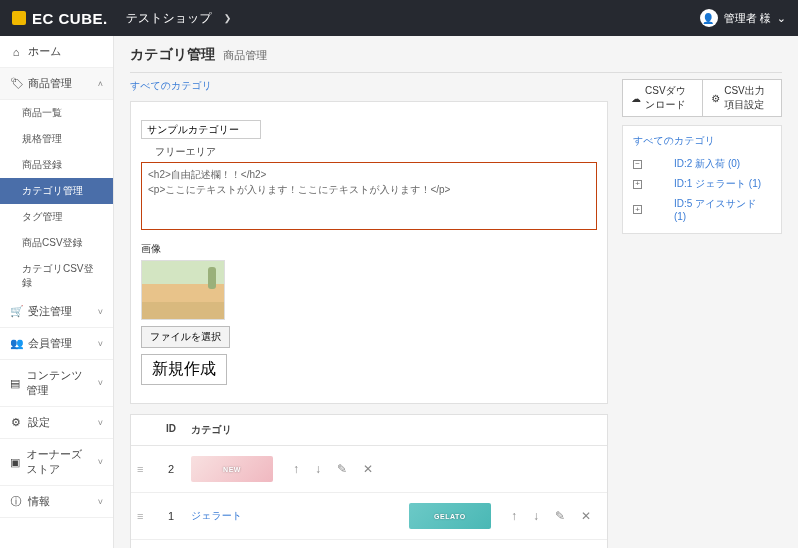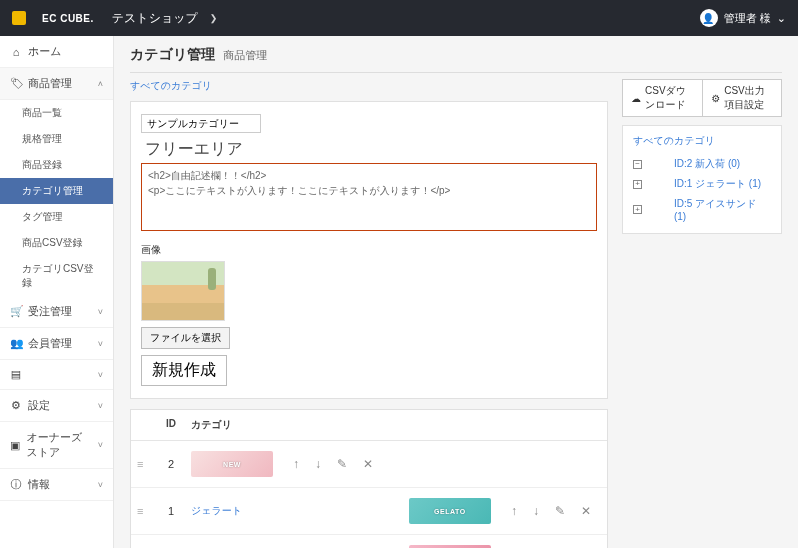--- a/index.html
+++ b/index.html
@@ -1,18 +1,18 @@
 <!DOCTYPE html>
 <html><head>
 <meta charset="utf-8">
 <style>
 * { margin: 0; padding: 0; box-sizing: border-box; font-family: "Hiragino Sans", "Meiryo", sans-serif; }
 body { background: #f5f5f5; font-size: 11px; color: #333; }
 .topbar { height: 36px; background: #262930; color: #fff; display: flex; align-items: center; padding: 0 12px; }
-.logo { display: flex; align-items: center; gap: 16px; font-weight: bold; font-size: 10px; letter-spacing: .5px; }
+.logo { display: flex; align-items: center; gap: 6px; font-weight: bold; font-size: 15px; letter-spacing: .5px; }
 .logo .cube { width: 14px; height: 14px; background: #f0b800; border-radius: 2px; display: inline-block; }
 .shop-name { margin-left: 18px; font-size: 12px; display: flex; align-items: center; gap: 12px; }
 .shop-name .ext { font-size: 9px; opacity: .8; }
 .spacer { flex: 1; }
 .user { display: flex; align-items: center; gap: 6px; font-size: 11px; }
 .user .avatar { width: 18px; height: 18px; background: #fff; border-radius: 50%; color: #262930; display: flex; align-items: center; justify-content: center; font-size: 10px; }
 .layout { display: flex; }
 .sidebar { width: 114px; background: #fff; border-right: 1px solid #e5e5e5; min-height: calc(100vh - 36px); }
 .nav-item { padding: 8px 10px; display: flex; align-items: center; gap: 6px; border-bottom: 1px solid #f0f0f0; cursor: pointer; font-size: 11px; color: #444; }
 .nav-item .chev { margin-left: auto; font-size: 9px; color: #888; }
@@ -20,24 +20,24 @@
 .nav-sub { padding: 6px 10px 6px 22px; font-size: 10px; color: #555; cursor: pointer; }
 .nav-sub.active { background: #4a6ea9; color: #fff; }
 .main { flex: 1; padding: 10px 16px 24px; }
 .page-title { font-size: 14px; font-weight: bold; margin-bottom: 2px; }
 .page-title .sub { font-size: 11px; font-weight: normal; color: #666; margin-left: 4px; }
 .hr { border: none; border-top: 1px solid #ddd; margin: 8px 0 6px; }
 .content-row { display: flex; gap: 14px; align-items: flex-start; }
 .left-col { flex: 1; min-width: 0; }
 .right-col { width: 160px; }
 .breadcrumb { color: #3a7cd6; font-size: 10px; margin-bottom: 8px; }
-.card { background: #fff; border: 1px solid #e0e0e0; padding: 12px 10px; }
+.card { background: #fff; border: 1px solid #e0e0e0; padding: 18px 10px; }
 .input-row { margin-bottom: 6px; }
 .input-row input[type=text] { width: 100%; max-width: 120px; border: 1px solid #ccc; padding: 3px 5px; font-size: 10px; }
-.label { font-size: 16px; color: #444; margin: 4px 4px 3px; }
+.label { font-size: 10px; color: #444; margin: 4px 14px 3px; }
 .free-area { width: 100%; height: 68px; border: 1px solid #c2410c; padding: 4px 6px; font-size: 10px; color: #666; line-height: 1.5; resize: none; font-family: inherit; }
 .img-label { font-size: 10px; margin: 10px 0 4px; }
 .img-prev { width: 84px; height: 60px; background: linear-gradient(#d3e5c2 0 40%, #e8c38a 40% 70%, #d9b97e 70%); border: 1px solid #ddd; position: relative; }
 .img-prev::after { content: ""; position: absolute; right: 8px; top: 6px; width: 8px; height: 22px; background: #9ab07a; border-radius: 3px; }
 .file-btn-row { margin: 6px 0 4px; }
 .file-btn { border: 1px solid #bbb; background: #f3f3f3; padding: 3px 8px; font-size: 10px; cursor: pointer; }
 .submit-btn { border: 1px solid #bbb; background: #fff; padding: 4px 10px; font-size: 16px; cursor: pointer; margin-top: 2px; }
 .tbl-head { display: flex; padding: 8px 6px; font-size: 10px; font-weight: bold; border-bottom: 1px solid #e5e5e5; gap: 10px; color: #444; }
 .col-handle { width: 14px; }
 .col-id { width: 20px; text-align: center; }
@@ -105,20 +105,21 @@
         <span>受注管理</span>
         <span class="chev">˅</span>
       </div>
     <div class="nav-item">
         <span class="ico">👥</span>
         <span>会員管理</span>
         <span class="chev">˅</span>
       </div>
     <div class="nav-item">
         <span class="ico">▤</span>
+        <span>コンテンツ管理</span>
         <span class="chev">˅</span>
       </div>
     <div class="nav-item">
         <span class="ico">⚙</span>
         <span>設定</span>
         <span class="chev">˅</span>
       </div>
     <div class="nav-item">
         <span class="ico">▣</span>
         <span>オーナーズストア</span>

